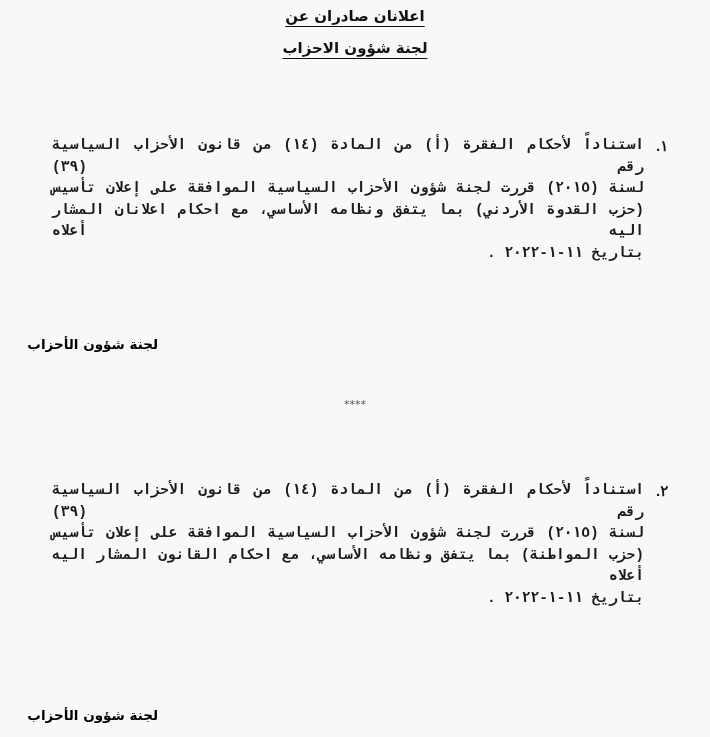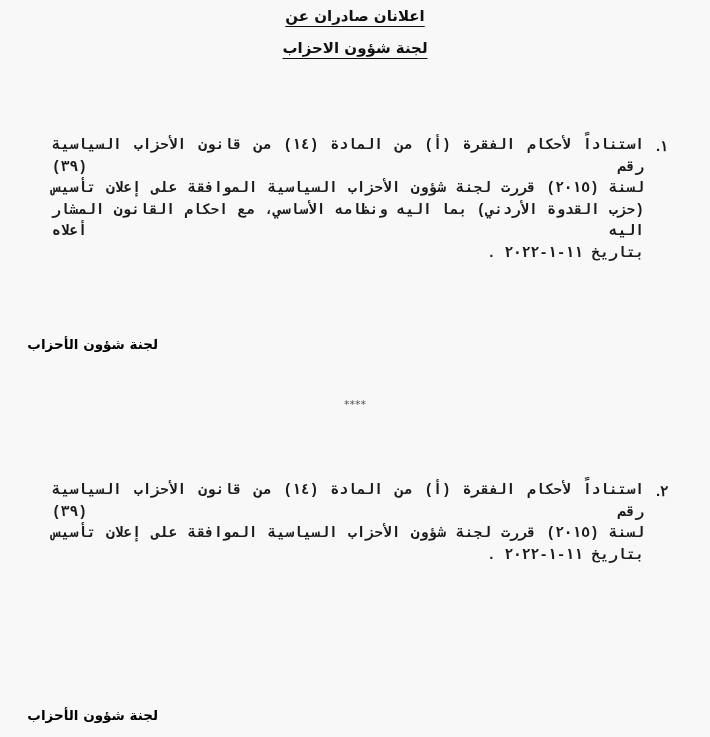--- a/index.html
+++ b/index.html
@@ -104,28 +104,29 @@
   <span>اعلانان صادران عن</span>
 </div>
 <div class="title title-2">
   <span>لجنة شؤون الاحزاب</span>
 </div>
 
 <div class="item item-1">
   <span class="num">١.</span>
   <span class="line">استناداً لأحكام الفقرة (أ) من المادة (١٤) من قانون الأحزاب السياسية رقم (٣٩)</span>
   <span class="line">لسنة (٢٠١٥) قررت لجنة شؤون الأحزاب السياسية الموافقة على إعلان تأسيس</span>
-  <span class="line">(حزب القدوة الأردني) بما اليه ونظامه الأساسي، مع احكام القانون المشار اليه أعلاه</span>
+  <span class="line">(حزب القدوة الأردني) بما يتفق ونظامه الأساسي، مع احكام اعلانان المشار اليه أعلاه</span>
   <span class="line last">بتاريخ ١١-١-٢٠٢٢ .</span>
 </div>
 
 <div class="signature sig-1">لجنة شؤون الأحزاب</div>
 
 <div class="separator">****</div>
 
 <div class="item item-2">
   <span class="num">٢.</span>
   <span class="line">استناداً لأحكام الفقرة (أ) من المادة (١٤) من قانون الأحزاب السياسية رقم (٣٩)</span>
   <span class="line">لسنة (٢٠١٥) قررت لجنة شؤون الأحزاب السياسية الموافقة على إعلان تأسيس</span>
+  <span class="line">(حزب المواطنة) بما يتفق ونظامه الأساسي، مع احكام القانون المشار اليه أعلاه</span>
   <span class="line last">بتاريخ ١١-١-٢٠٢٢ .</span>
 </div>
 
 <div class="signature sig-2">لجنة شؤون الأحزاب</div>
 
 </body></html>

